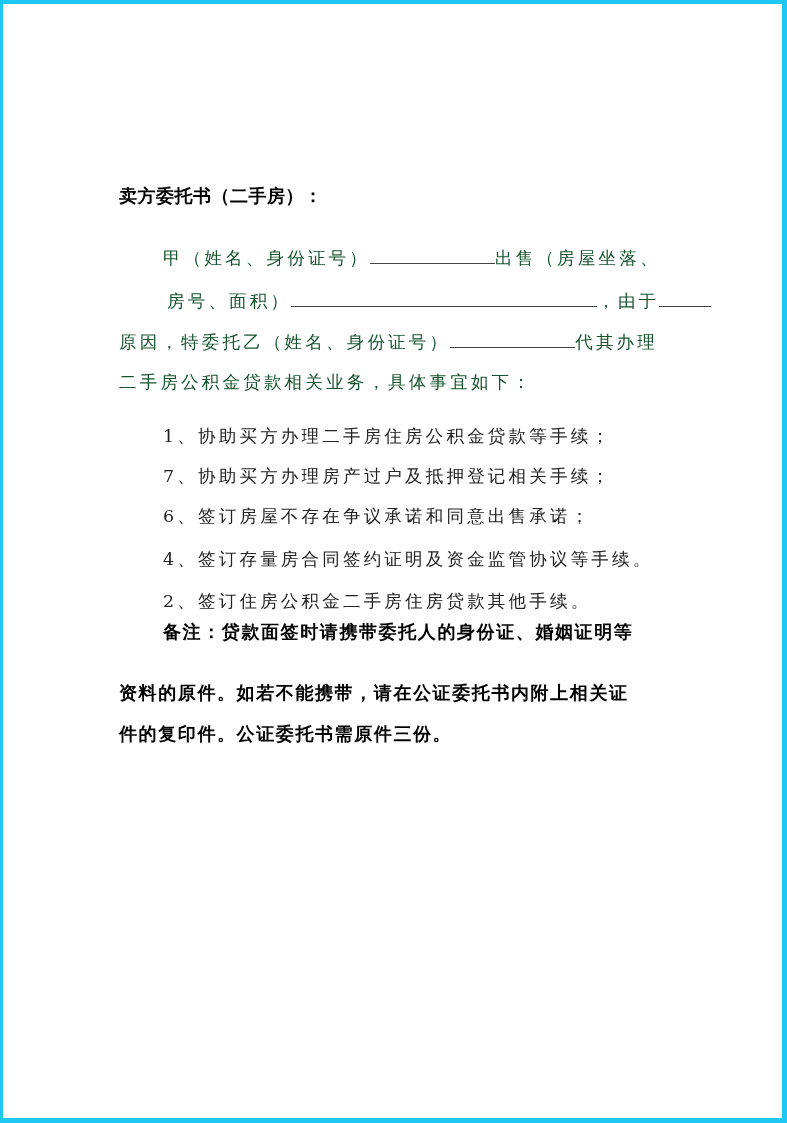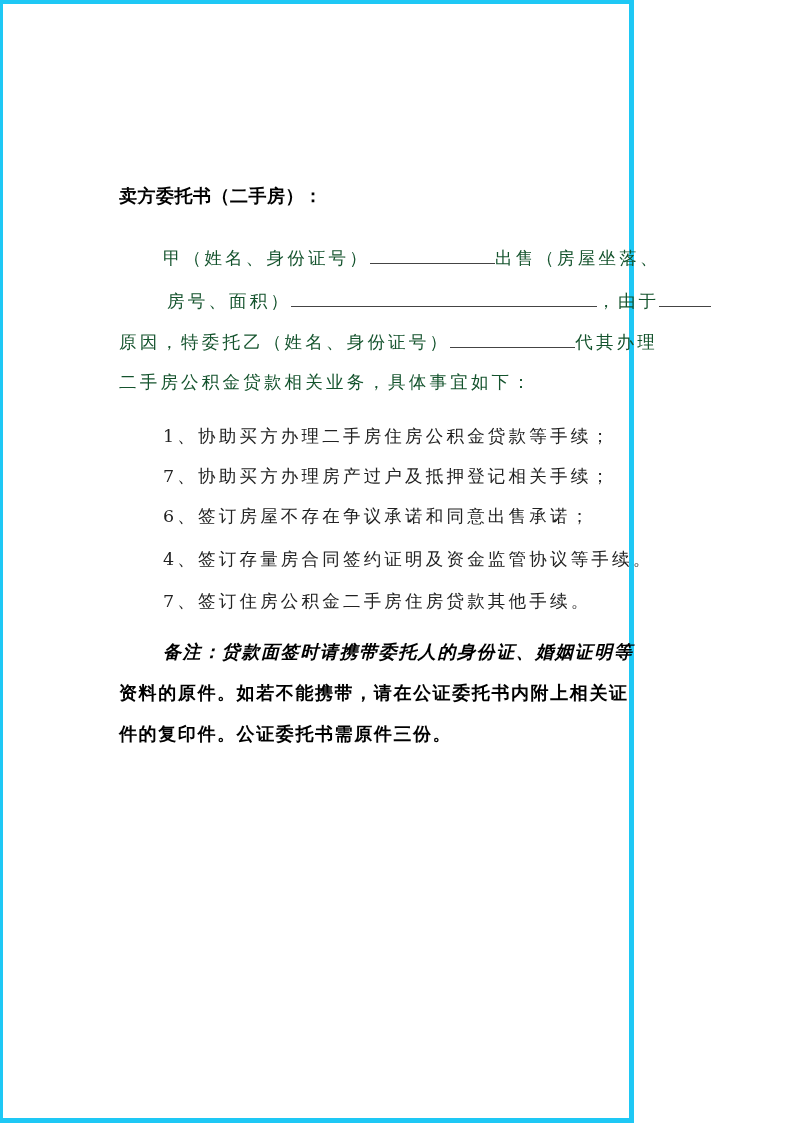--- a/index.html
+++ b/index.html
@@ -1,19 +1,19 @@
 <!DOCTYPE html>
 <html><head>
 <meta charset="utf-8">
 <style>
   html, body { margin: 0; padding: 0; background: #ffffff; }
   body { width: 787px; height: 1123px; position: relative; overflow: hidden; }
   .page {
     position: absolute; left: 0; top: 0;
-    width: 634px; height: 1123px; box-sizing: border-box;
+    width: 787px; height: 1123px; box-sizing: border-box;
     border-top: 4px solid #1ec8f5;
     border-left: 3px solid #1ec8f5;
     border-right: 5px solid #1ec8f5;
     border-bottom: 5px solid #1ec8f5;
     background: #ffffff;
   }
   .content {
     position: absolute; left: 116px; top: 0; width: 556px;
     font-family: "DejaVu Serif", "Liberation Serif", serif;
     color: #1a1a1a;
@@ -54,19 +54,19 @@
     <div class="line" style="top:325px;">
       <span>原因，特委托乙（姓名、身份证号）</span><span class="blank" style="width:125px;"></span><span>代其办理</span>
     </div>
 
     <div class="line" style="top:366px;">二手房公积金贷款相关业务，具体事宜如下：</div>
 
     <div class="item" style="top:420px;">1、协助买方办理二手房住房公积金贷款等手续；</div>
     <div class="item" style="top:460px;">7、协助买方办理房产过户及抵押登记相关手续；</div>
     <div class="item" style="top:500px;">6、签订房屋不存在争议承诺和同意出售承诺；</div>
     <div class="item" style="top:543px;">4、签订存量房合同签约证明及资金监管协议等手续。</div>
-    <div class="item" style="top:585px;">7、签订住房公积金二手房住房贷款其他手续。</div>
+    <div class="item" style="top:585px;">2、签订住房公积金二手房住房贷款其他手续。</div>
 
-    <div class="note" style="top:636px; left:44px;font-style:italic;">备注：贷款面签时请携带委托人的身份证、婚姻证明等</div>
+    <div class="note" style="top:616px; left:44px;">备注：贷款面签时请携带委托人的身份证、婚姻证明等</div>
     <div class="note" style="top:677px;">资料的原件。如若不能携带，请在公证委托书内附上相关证</div>
     <div class="note" style="top:718px;">件的复印件。公证委托书需原件三份。</div>
   </div>
 </div>
 
 </body></html>

